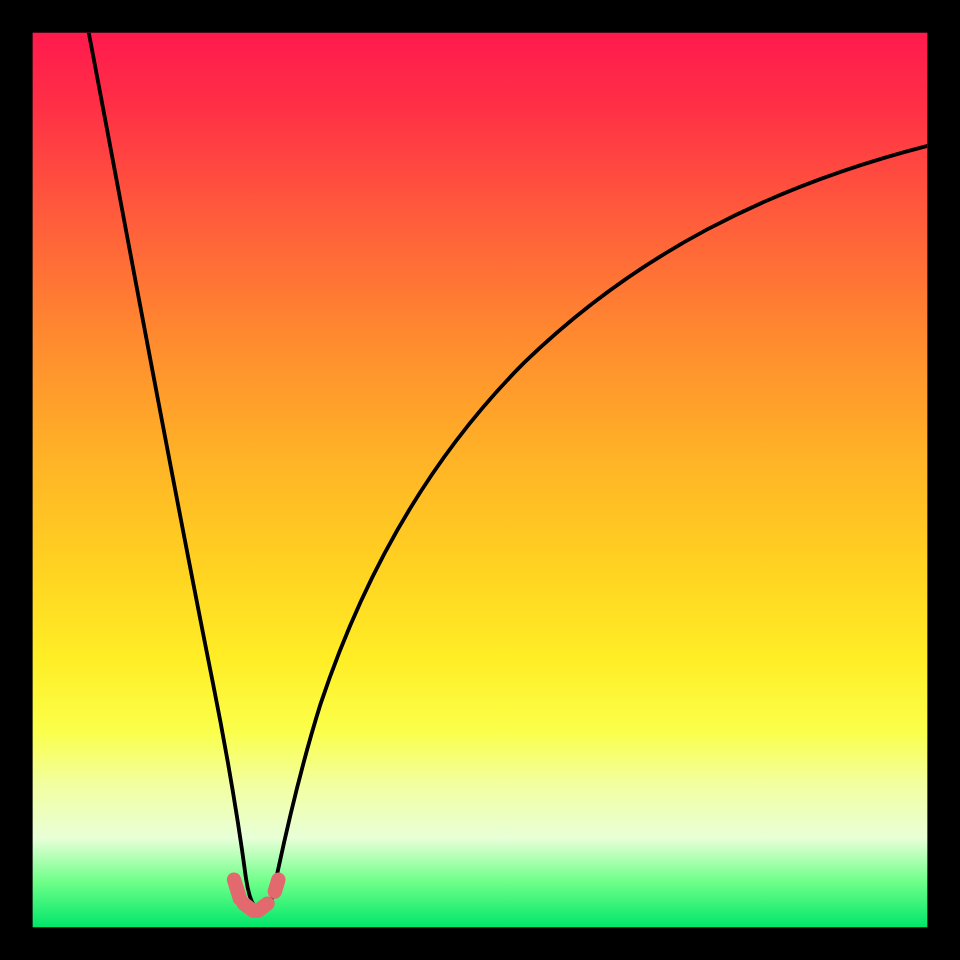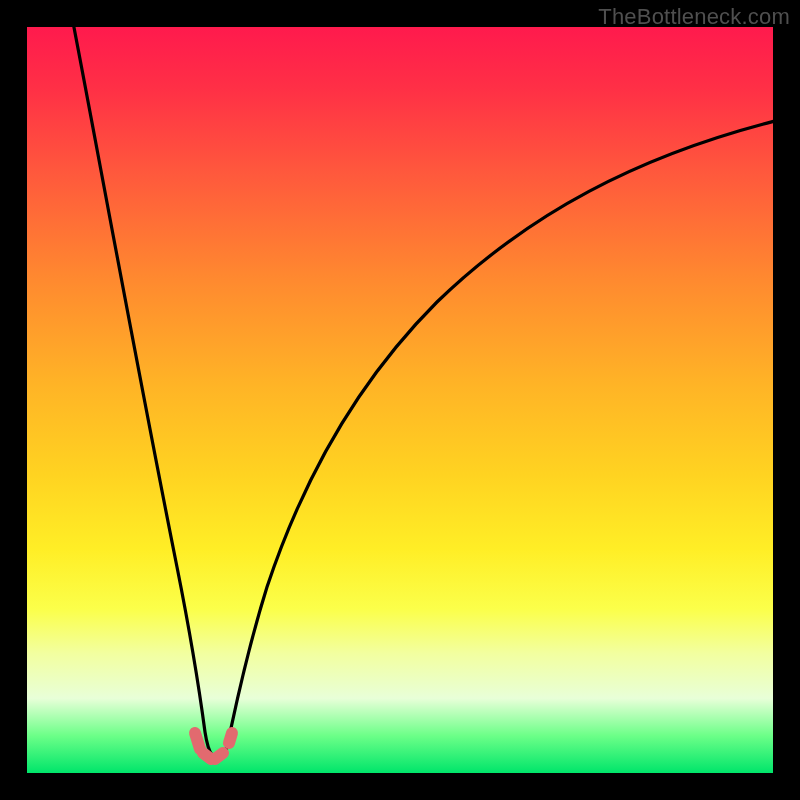--- a/index.html
+++ b/index.html
@@ -81,14 +81,13 @@
                C 500 188, 610 128, 756 92" fill="none" stroke="#000" stroke-width="3.2" stroke-linecap="round"></path>
 
       <g stroke="#e26a6f" stroke-width="12" stroke-linecap="round" fill="none">
         <path d="M 168 706 L 173 722"></path>
         <path d="M 176 726 L 184 732"></path>
         <path d="M 188 732 L 196 726"></path>
         <path d="M 202 716 L 205 706"></path>
       </g>
     </svg>
   </div>
-  <div class="watermark">TheBottleneck.com</div>
 </div>
 
 </body></html>

